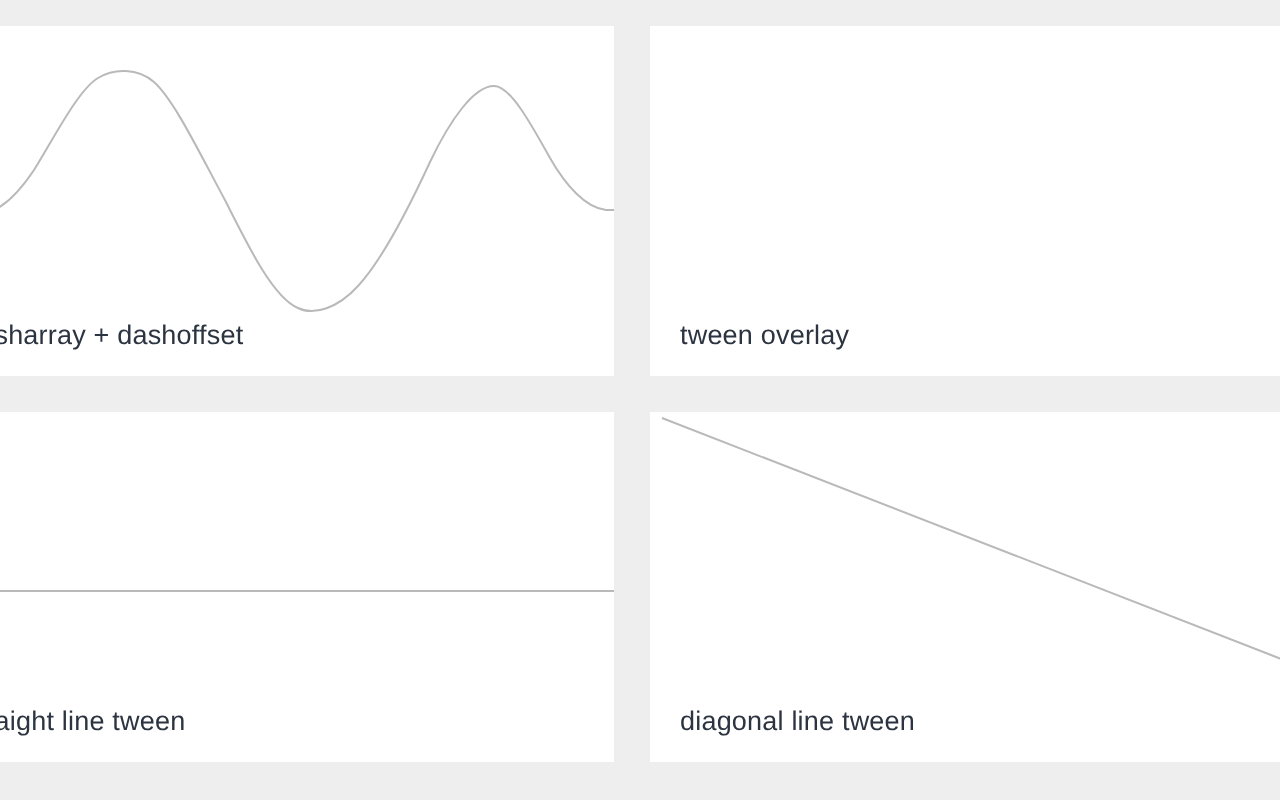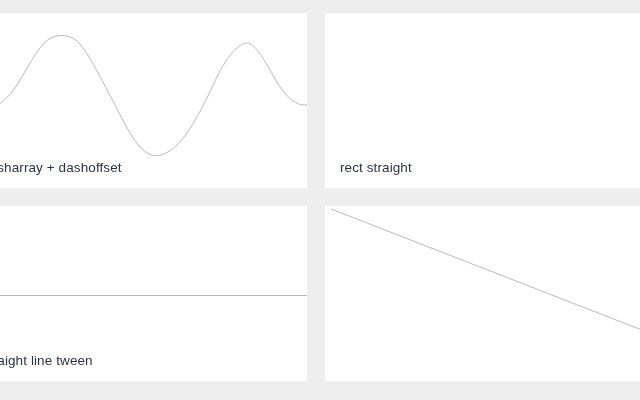--- a/index.html
+++ b/index.html
@@ -85,29 +85,30 @@
                C 288 30, 298 48, 308 66
                C 316 80, 326 91, 336 92
                L 340 92"></path>
     </svg>
     <div class="card-label">dasharray + dashoffset</div>
   </div>
 
   <div class="card col-2 row-1">
     <svg class="card-canvas" viewBox="0 0 340 175" preserveAspectRatio="none">
     </svg>
-    <div class="card-label">rect straight</div>
+    <div class="card-label">tween overlay</div>
   </div>
 
   <div class="card col-1 row-2">
     <svg class="card-canvas" viewBox="0 0 340 175" preserveAspectRatio="none">
       <path class="stroke" d="M 0 89.5 L 340 89.5"></path>
     </svg>
     <div class="card-label">straight line tween</div>
   </div>
 
   <div class="card col-2 row-2">
     <svg class="card-canvas" viewBox="0 0 340 175" preserveAspectRatio="none">
       <path class="stroke" d="M 6 3 L 340 133"></path>
     </svg>
+    <div class="card-label">diagonal line tween</div>
   </div>
 
 </div>
 
 </body></html>

